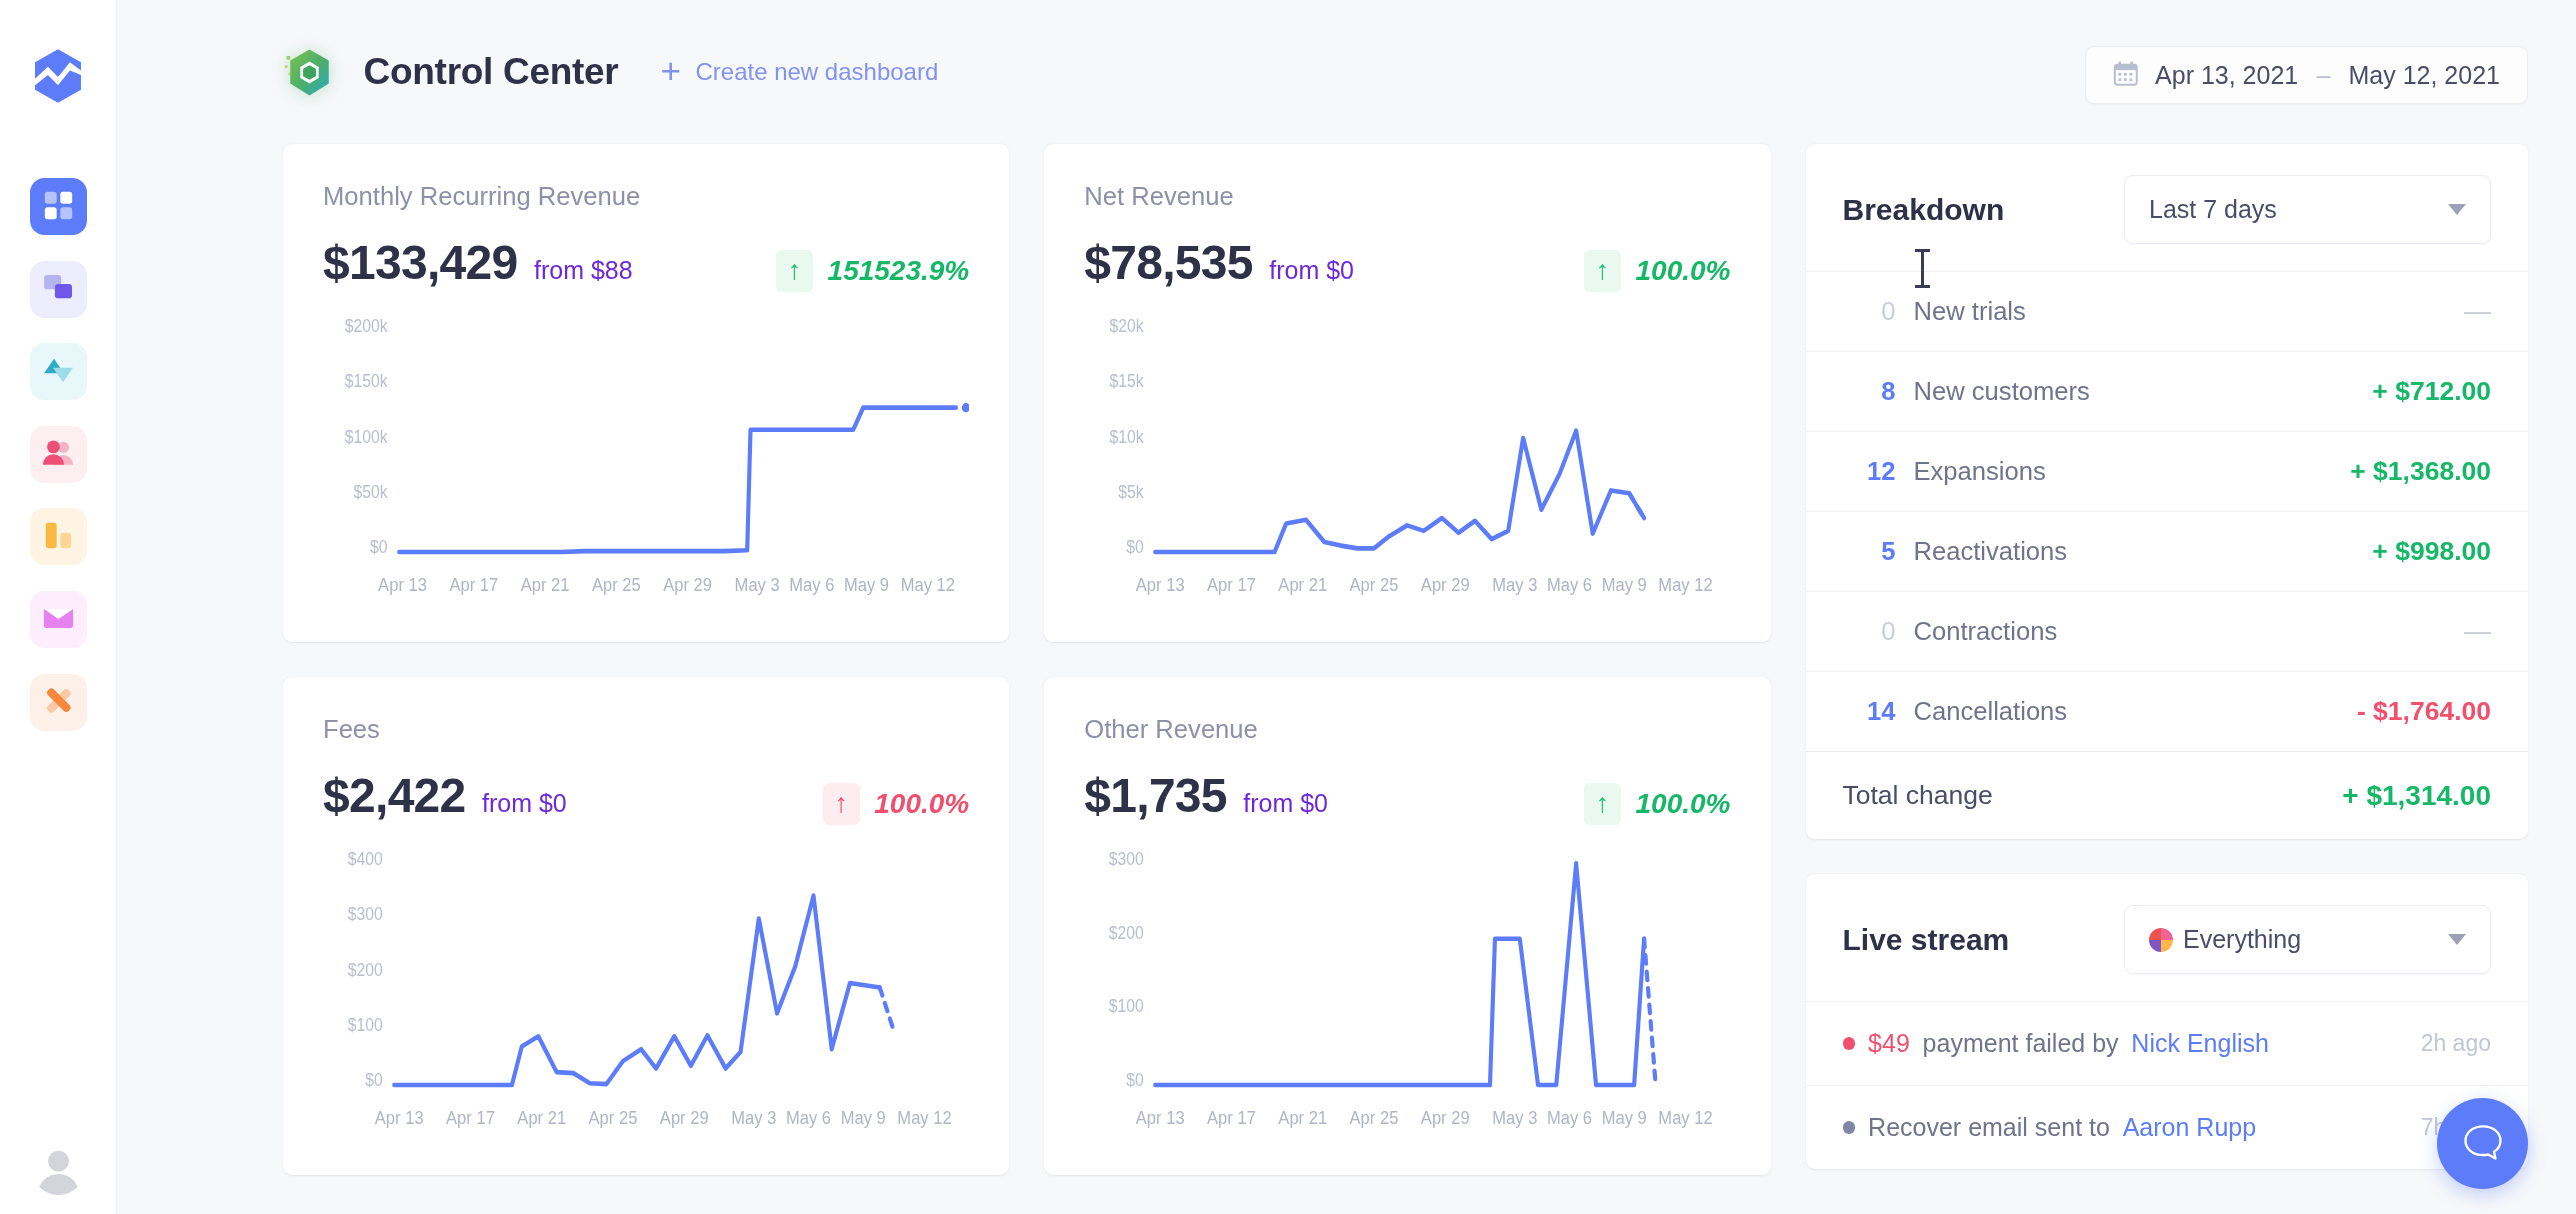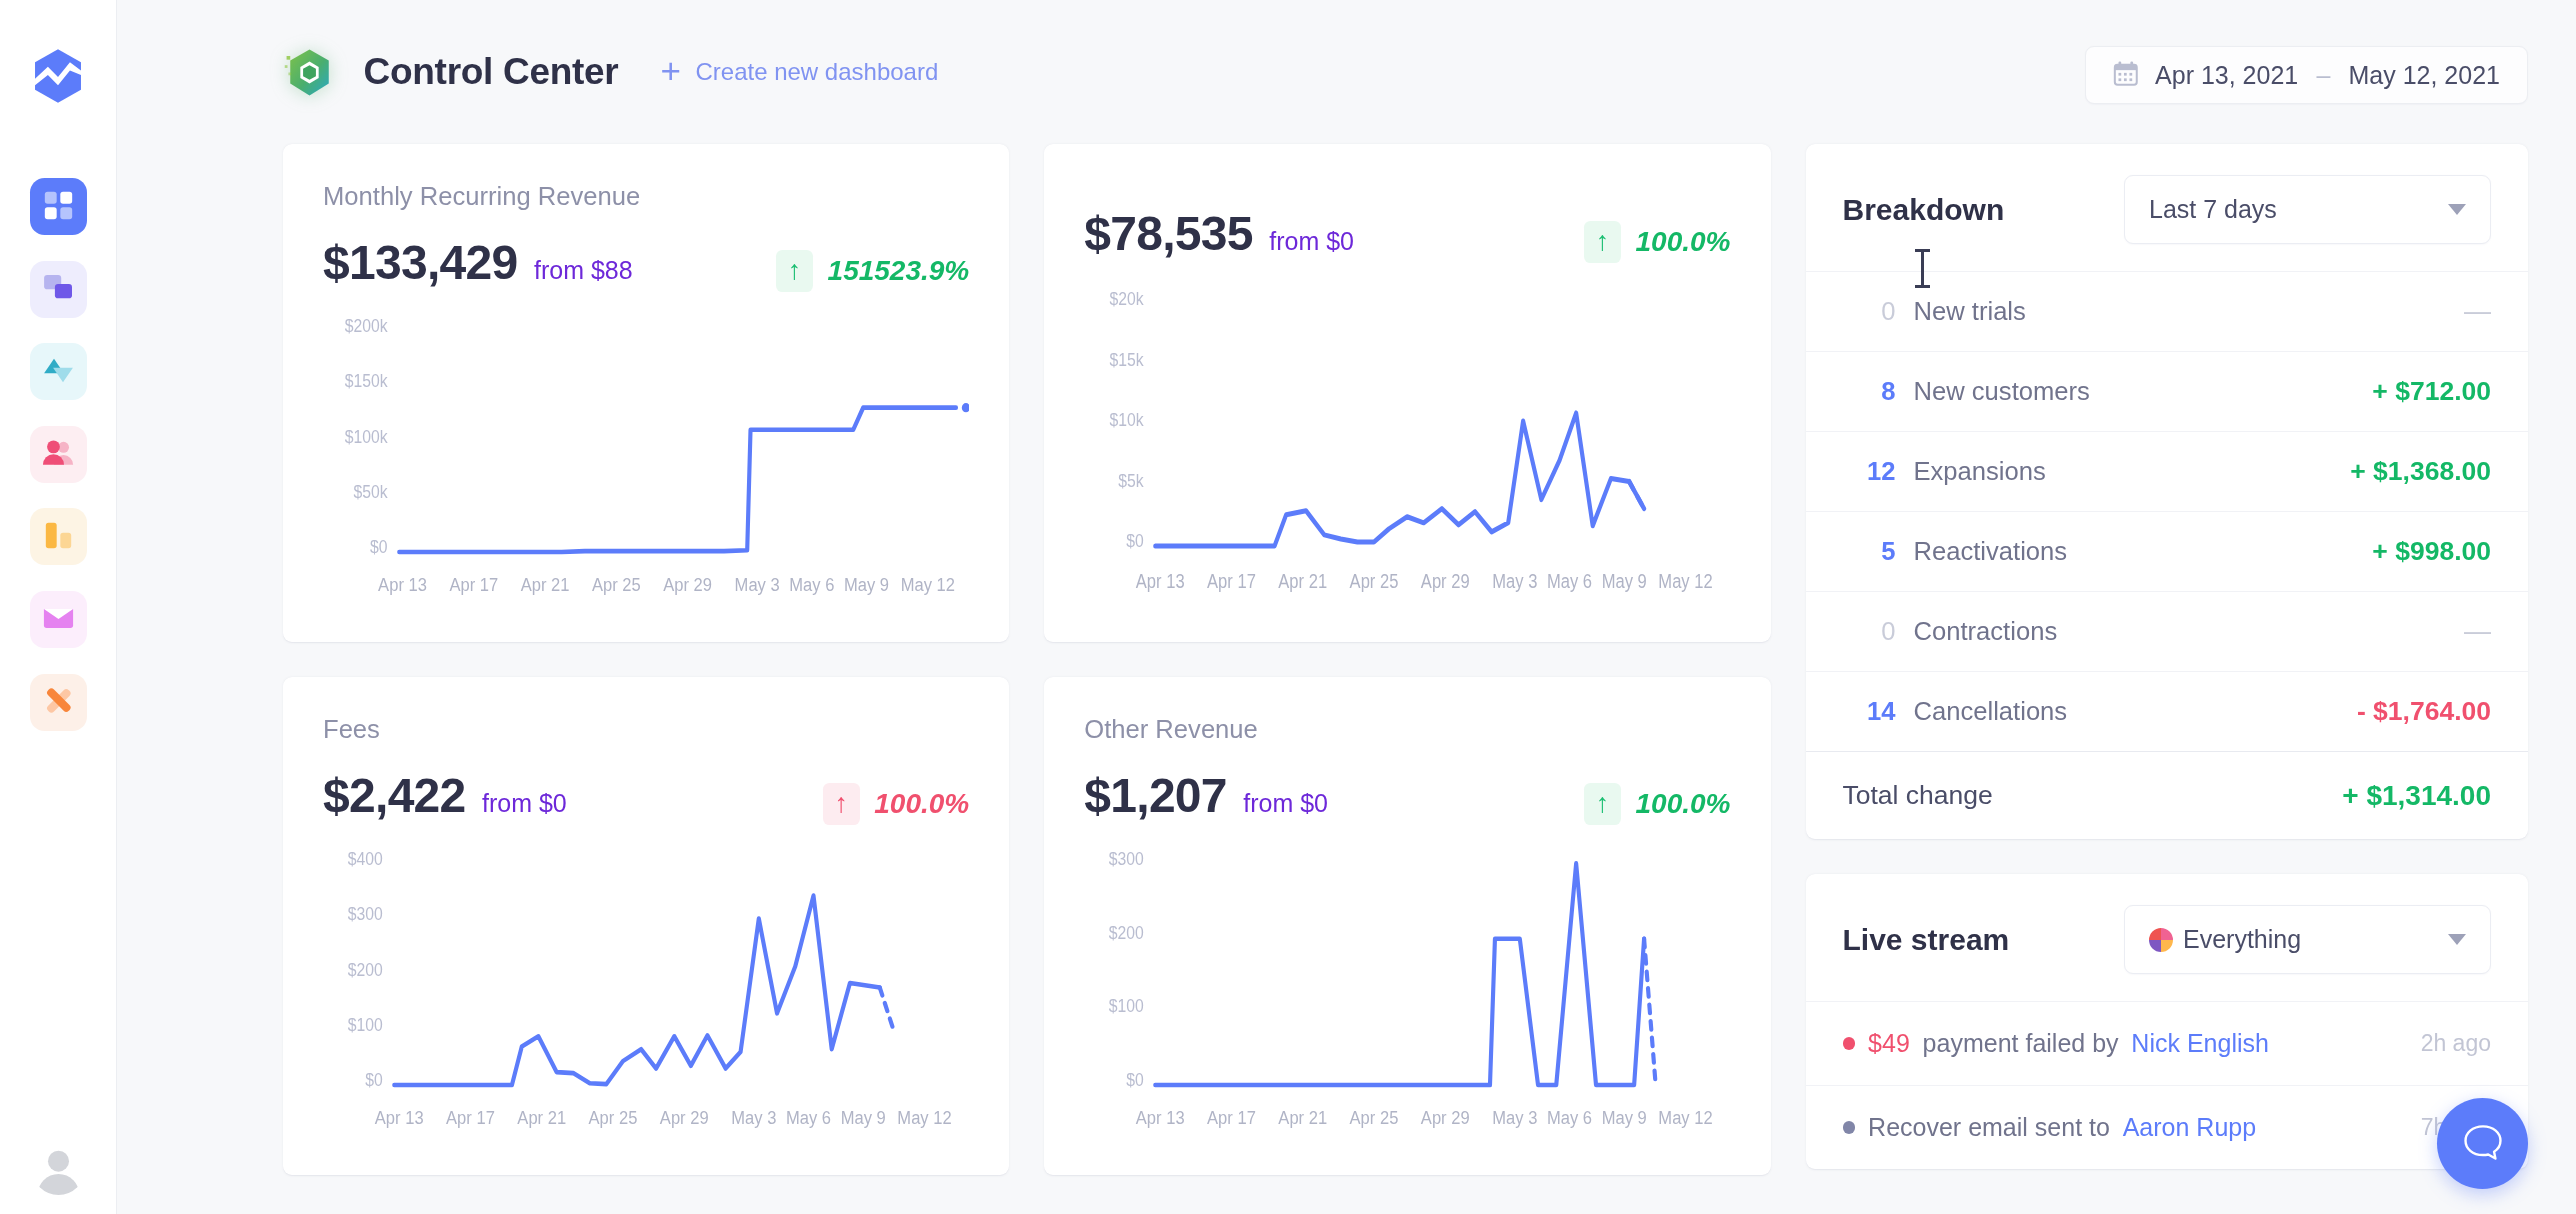--- a/index.html
+++ b/index.html
@@ -349,20 +349,21 @@
               <text class="xtick" x="440" y="303" text-anchor="middle">Apr 29</text>
               <text class="xtick" x="524" y="303" text-anchor="middle">May 3</text>
               <text class="xtick" x="590" y="303" text-anchor="middle">May 6</text>
               <text class="xtick" x="656" y="303" text-anchor="middle">May 9</text>
               <text class="xtick" x="730" y="303" text-anchor="middle">May 12</text>
             </svg>
           </div>
         </section>
 
         <section class="card metric-card">
+          <div class="metric-title">Net Revenue</div>
           <div class="metric-row">
             <span class="metric-value">$78,535</span>
             <span class="metric-from">from $0</span>
             <span class="metric-delta">
               <span class="delta-arrow delta-up-pos">↑</span>
               <span class="delta-pct pos">100.0%</span>
             </span>
           </div>
           <div class="chart-area">
             <svg class="chart-svg" viewBox="0 0 780 330" preserveAspectRatio="none">
@@ -414,21 +415,21 @@
               <text class="xtick" x="586" y="303" text-anchor="middle">May 6</text>
               <text class="xtick" x="652" y="303" text-anchor="middle">May 9</text>
               <text class="xtick" x="726" y="303" text-anchor="middle">May 12</text>
             </svg>
           </div>
         </section>
 
         <section class="card metric-card">
           <div class="metric-title">Other Revenue</div>
           <div class="metric-row">
-            <span class="metric-value">$1,207</span>
+            <span class="metric-value">$1,735</span>
             <span class="metric-from">from $0</span>
             <span class="metric-delta">
               <span class="delta-arrow delta-up-pos">↑</span>
               <span class="delta-pct pos">100.0%</span>
             </span>
           </div>
           <div class="chart-area">
             <svg class="chart-svg" viewBox="0 0 780 330" preserveAspectRatio="none">
               <text class="ytick" x="72" y="22" text-anchor="end">$300</text>
               <text class="ytick" x="72" y="102" text-anchor="end">$200</text>

